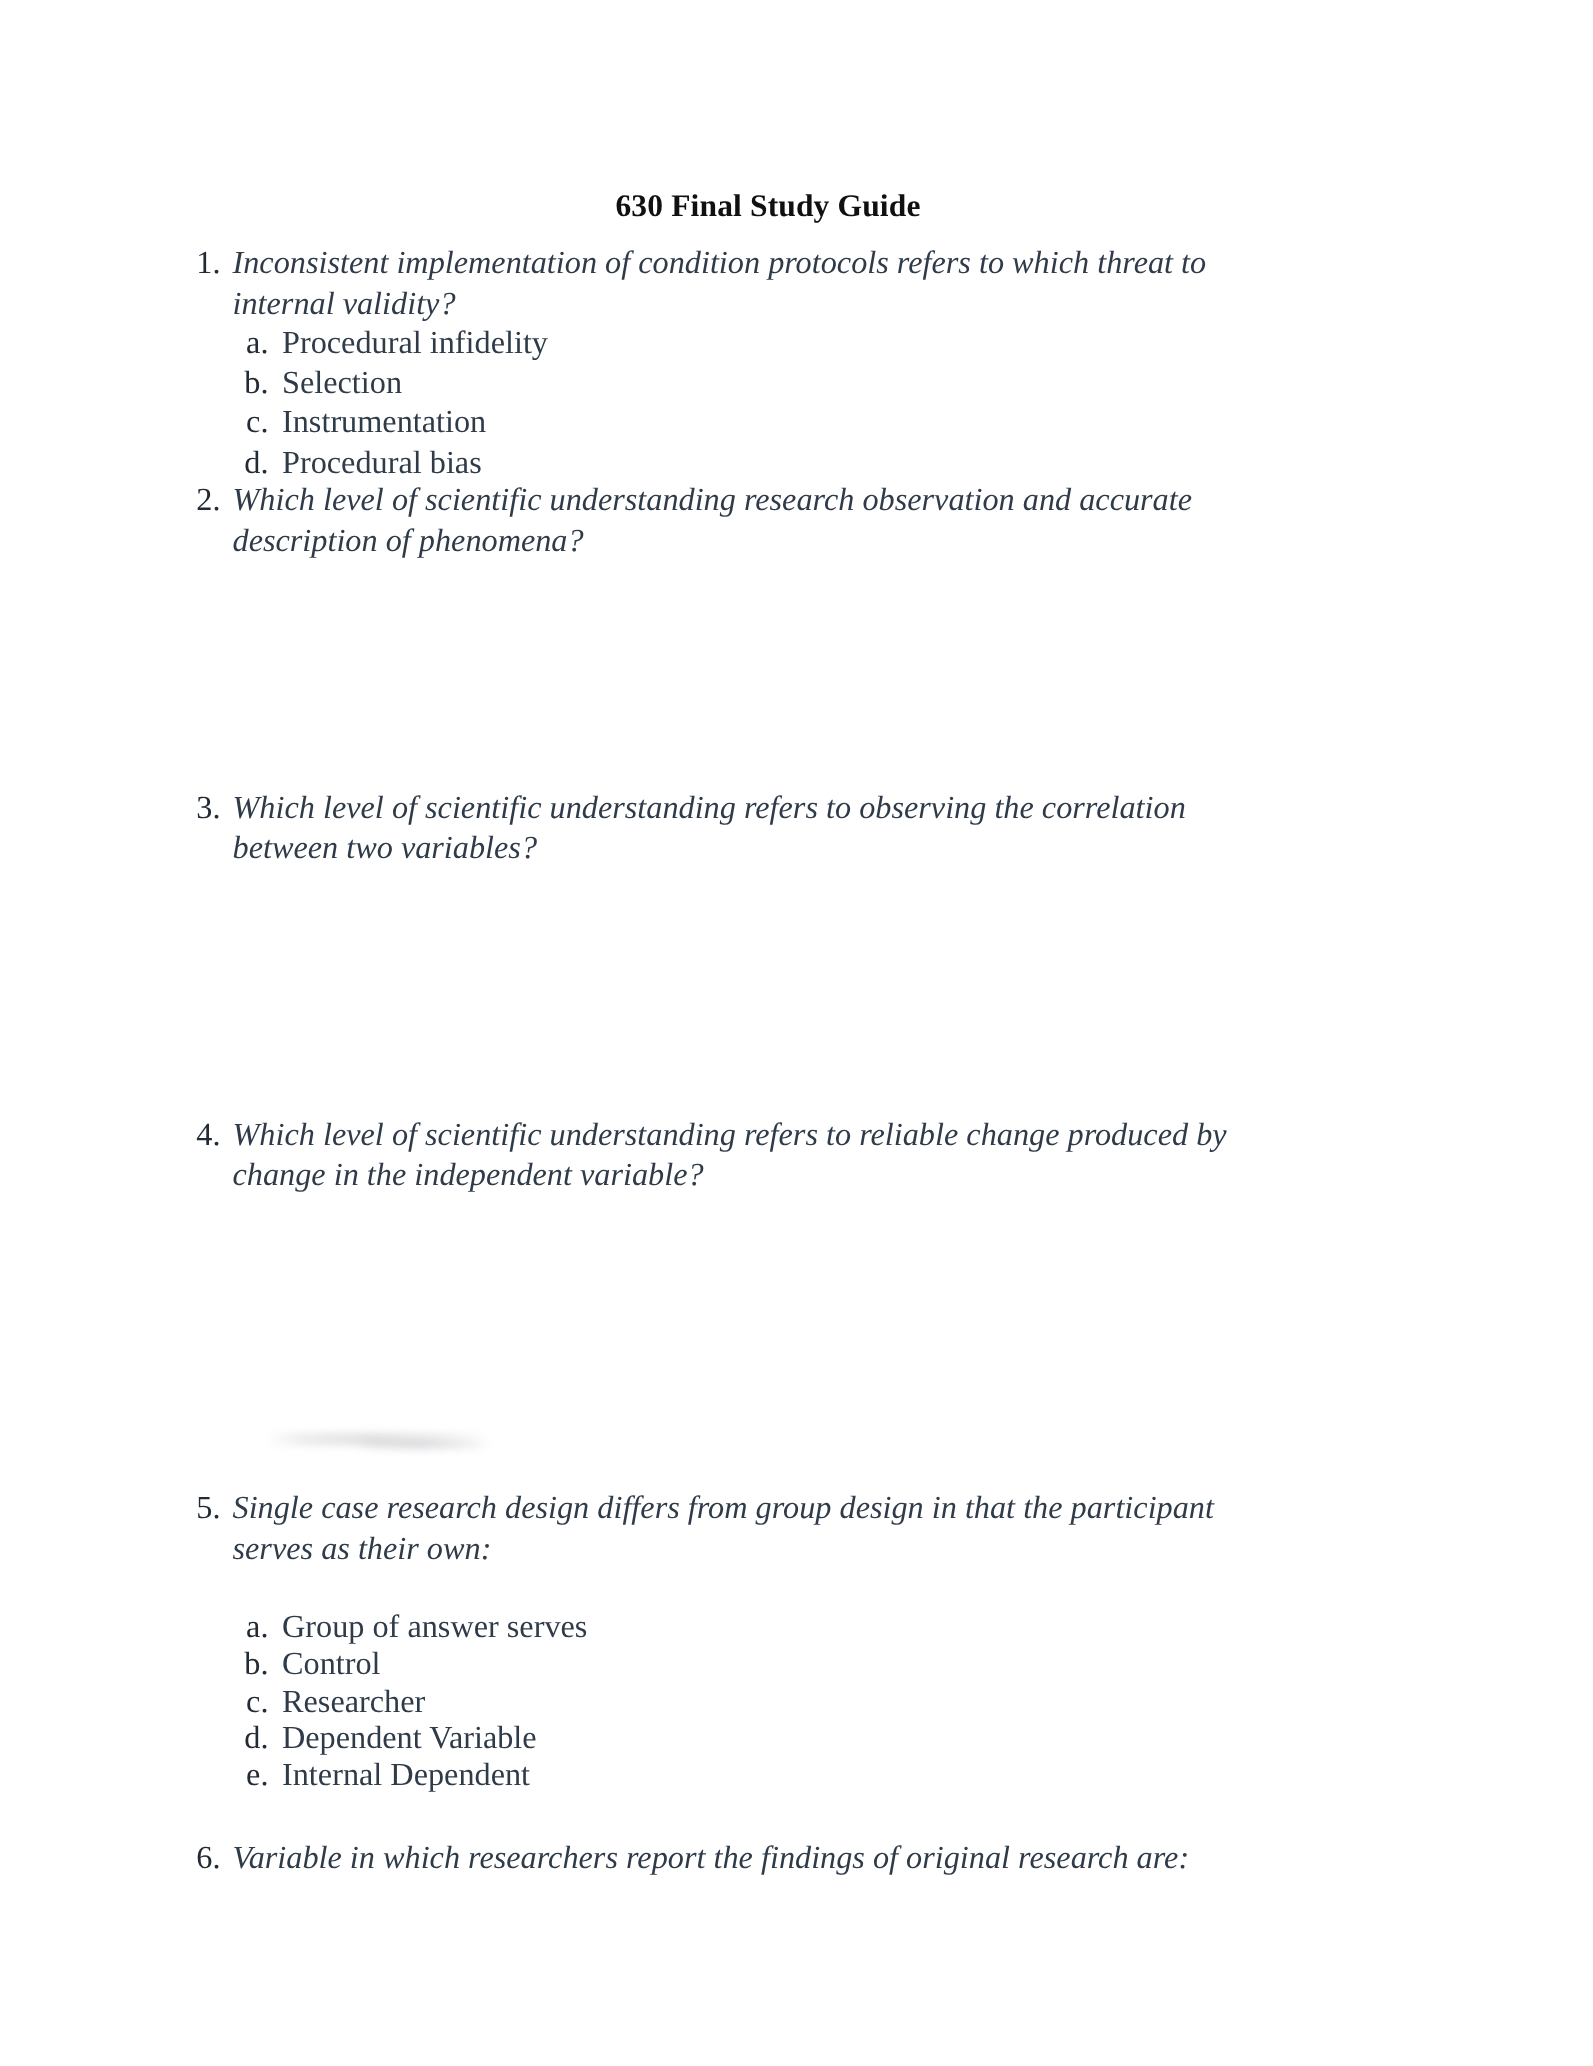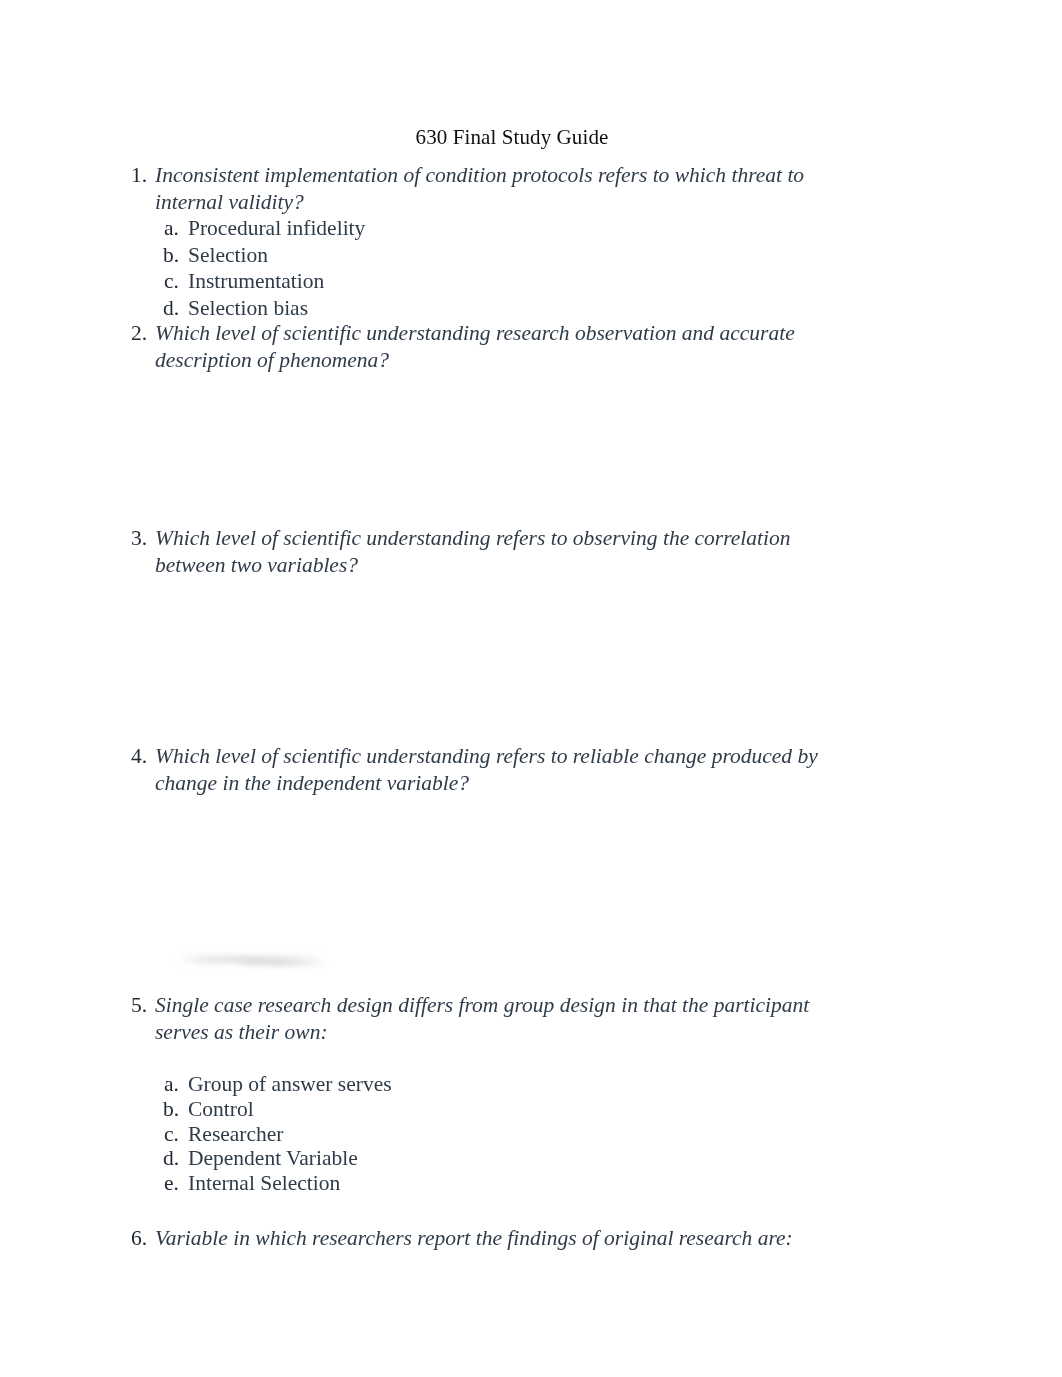--- a/index.html
+++ b/index.html
@@ -21,21 +21,21 @@
 
   
   .doc-title {
     position: absolute;
     left: 0;
     top: 124px;
     width: 1024px;
     text-align: center;
     font-size: 21px;
     line-height: 26px;
-    font-weight: 400;
+    font-weight: 700;
     color: #101010;
     letter-spacing: 0.1px;
   }
 
   .q-item {
     position: relative;
     padding-left: 33px;
     color: #2f3b49;
     font-size: 21.5px;
     line-height: 26.5px;
@@ -139,21 +139,21 @@
       <div class="sub-item">
         <span class="sub-marker">b.</span>
         <span>Selection</span>
       </div>
       <div class="sub-item">
         <span class="sub-marker">c.</span>
         <span>Instrumentation</span>
       </div>
       <div class="sub-item">
         <span class="sub-marker">d.</span>
-        <span>Selection bias</span>
+        <span>Procedural bias</span>
       </div>
     </div>
   </div>
 
   <div class="block wide" style="top:320px;">
     <div class="q-item">
       <span class="q-num">2.</span>
       <span class="q-text">Which level of scientific understanding research observation and accurate description of phenomena?</span>
     </div>
   </div>
@@ -195,21 +195,21 @@
       <div class="sub-item tight">
         <span class="sub-marker">c.</span>
         <span>Researcher</span>
       </div>
       <div class="sub-item tight">
         <span class="sub-marker">d.</span>
         <span>Dependent Variable</span>
       </div>
       <div class="sub-item tight">
         <span class="sub-marker">e.</span>
-        <span>Internal Selection</span>
+        <span>Internal Dependent</span>
       </div>
     </div>
   </div>
 
   <div class="block wide" style="top:1225px;">
     <div class="q-item">
       <span class="q-num">6.</span>
       <span class="q-text">Variable in which researchers report the findings of original research are:</span>
     </div>
   </div>

